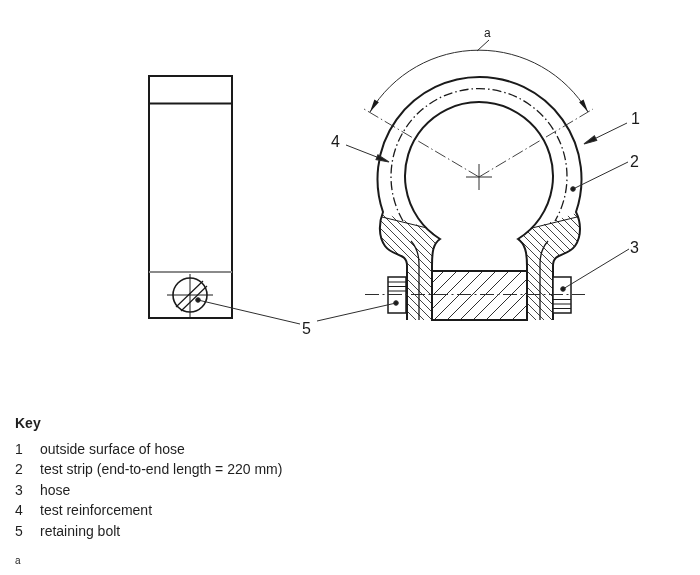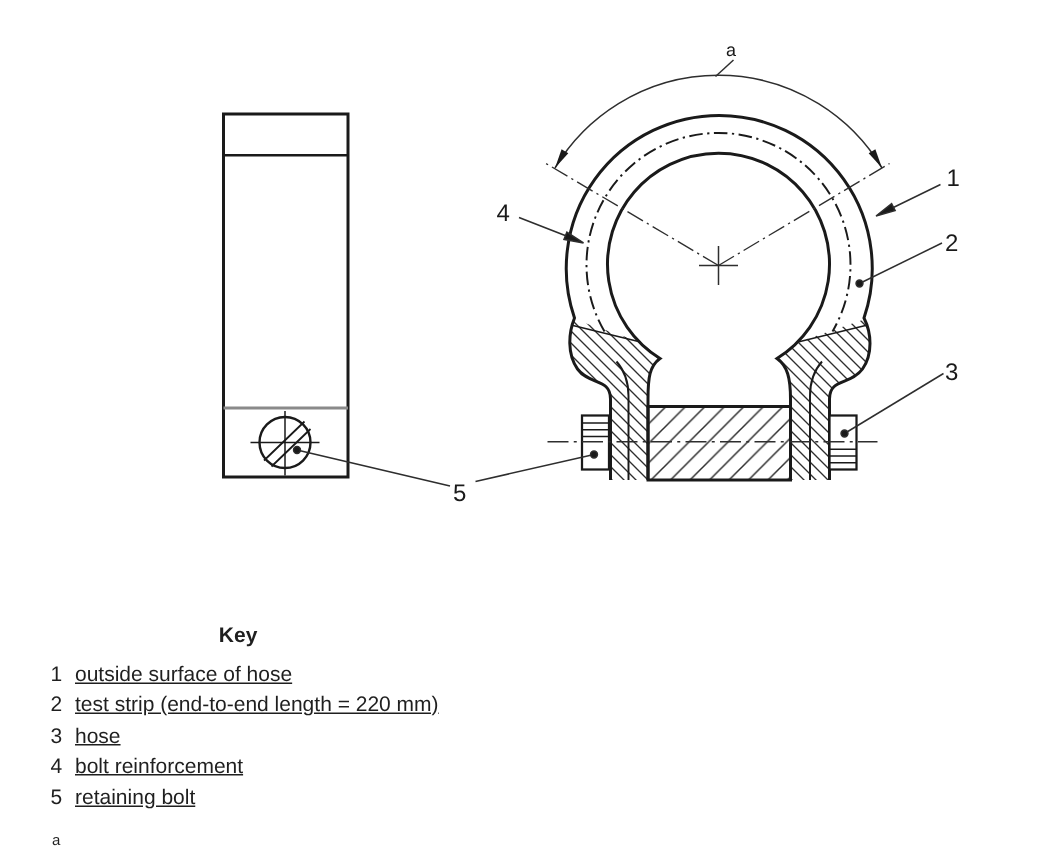--- a/index.html
+++ b/index.html
@@ -2,25 +2,25 @@
 <html><head>
 <meta charset="utf-8">
 <style>
   html,body{margin:0;padding:0;}
   body{
     width:700px;height:575px;background:#ffffff;
     font-family:"Liberation Sans", sans-serif;
     color:#1f1f1f;position:relative;overflow:hidden;
   }
   #figure-svg{position:absolute;left:0;top:0;}
-  .key{position:absolute;left:25px;top:413px;font-size:14px;line-height:20.5px;text-align:center;}
+  .key{position:absolute;left:15px;top:413px;font-size:14px;line-height:20.5px;}
   .key-title{font-weight:bold;margin-bottom:5px;}
   .key-row{display:flex;}
   .key-num{width:25px;flex:0 0 25px;}
-  .key-label{white-space:nowrap;text-decoration:underline;}
+  .key-label{white-space:nowrap;}
   .footnote{display:flex;margin-top:13px;}
   .footnote-marker{width:25px;flex:0 0 25px;font-size:10px;position:relative;top:-3px;}
 </style>
 </head>
 <body>
 
 <svg id="figure-svg" width="700" height="395" viewBox="0 0 700 395" xmlns="http://www.w3.org/2000/svg">
   <defs>
     <pattern id="hatchLeg" patternUnits="userSpaceOnUse" width="8" height="8">
       <path d="M0,0 L8,8 M-2,6 L2,10 M6,-2 L10,2" stroke="#2e2e2e" stroke-width="0.9" fill="none"></path>
@@ -114,21 +114,21 @@
   <div class="key-row">
     <span class="key-num">2</span>
     <span class="key-label">test strip (end-to-end length = 220 mm)</span>
   </div>
   <div class="key-row">
     <span class="key-num">3</span>
     <span class="key-label">hose</span>
   </div>
   <div class="key-row">
     <span class="key-num">4</span>
-    <span class="key-label">bolt reinforcement</span>
+    <span class="key-label">test reinforcement</span>
   </div>
   <div class="key-row">
     <span class="key-num">5</span>
     <span class="key-label">retaining bolt</span>
   </div>
   <div class="footnote">
     <span class="footnote-marker">a</span>
   </div>
 </div>
 

